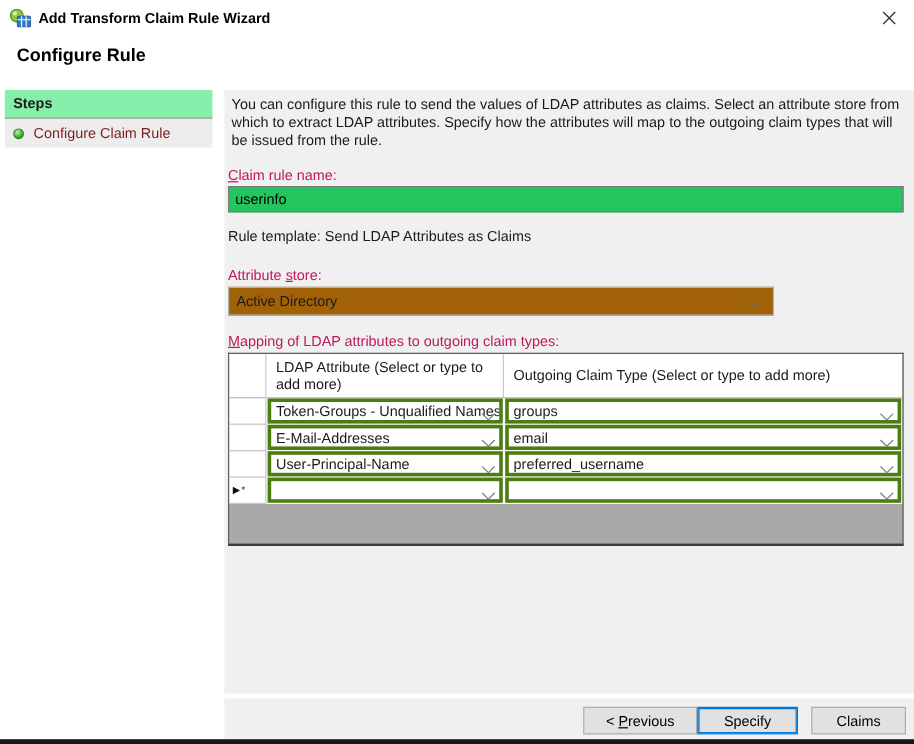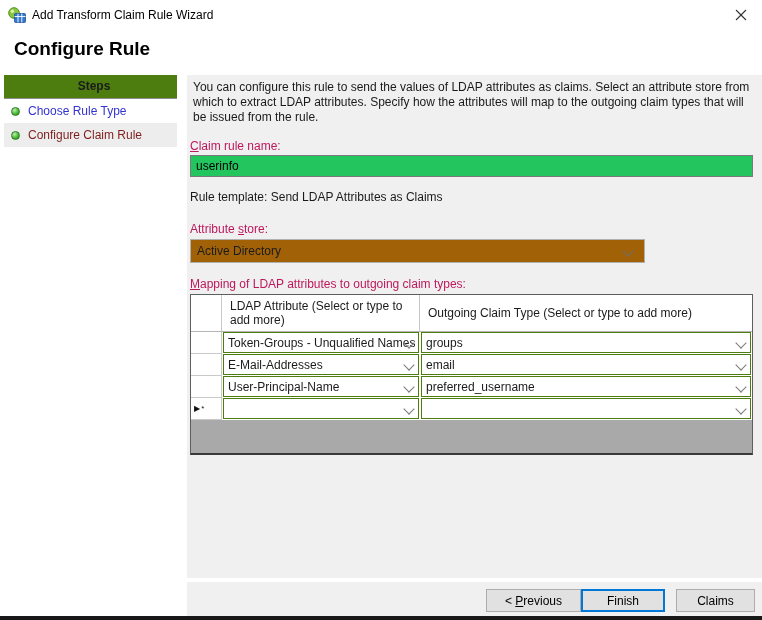--- a/index.html
+++ b/index.html
@@ -4,27 +4,27 @@
 <style>
   html,body{margin:0;padding:0;}
   .screen{
     position:relative;width:762px;height:620px;background:#ffffff;
     font-family:"Liberation Sans", sans-serif;font-size:12px;color:#1b1b1b;
     overflow:hidden;
   }
   
   .titlebar{position:absolute;left:0;top:0;width:762px;height:30px;background:#fff;display:flex;align-items:center;}
   .titlebar .app-icon{margin-left:8px;width:18px;height:16px;flex:0 0 auto;}
-  .titlebar .title{margin-left:6px;font-size:12px;color:#000;}
+  .titlebar .title{margin-left:6px;font-size:12px;color:#000;font-weight:bold;}
   .close-btn{position:absolute;right:8px;top:4px;width:26px;height:22px;display:flex;align-items:center;justify-content:center;cursor:default;}
   
-  .page-heading{position:absolute;left:14px;top:38px;font-size:19px;font-weight:bold;color:#000;}
+  .page-heading{position:absolute;left:14px;top:38px;font-size:15px;font-weight:bold;color:#000;}
   
   .sidebar{position:absolute;left:4px;top:75px;width:173px;height:541px;background:#fff;}
-  .steps-header{height:23px;line-height:22px;background:#4d7c0f;border-bottom:1px solid #8e8e8e;font-weight:bold;padding-left:7px;text-align:center;}
+  .steps-header{height:23px;line-height:22px;background:#86efac;border-bottom:1px solid #8e8e8e;font-weight:bold;padding-left:7px;}
   .step-item{height:24px;display:flex;align-items:center;padding-left:7px;cursor:default;}
   .step-item .dot{width:9px;height:9px;border-radius:50%;margin-right:8px;flex:0 0 auto;
     background:radial-gradient(circle at 35% 30%, #bdf0ad 0%, #4ab838 55%, #2a8c1e 100%);
     border:1px solid #2a7d1e;box-sizing:border-box;}
   .step-link{color:#3333d1;}
   .step-current{background:#ededed;color:#7f1d1d;}
   
   .panel{position:absolute;left:187px;top:75px;width:575px;height:503px;background:#f0f0f0;}
   .footer-band{position:absolute;left:187px;top:582px;width:575px;height:34px;background:#f0f0f0;}
   .bottom-edge{position:absolute;left:0;top:616px;width:762px;height:4px;background:#181818;}
@@ -45,21 +45,21 @@
   .grid-header{display:flex;height:37px;background:#fff;border-bottom:1px solid #b5b5b5;box-sizing:border-box;}
   .gh-sel{width:31px;border-right:1px solid #c9c9c9;box-sizing:border-box;}
   .gh-c1{width:198px;border-right:1px solid #c9c9c9;box-sizing:border-box;display:flex;align-items:center;padding:1px 8px;}
   .gh-c2{flex:1;display:flex;align-items:center;padding:1px 8px;}
   .grid-row{display:flex;height:22px;background:#fff;}
   .cell-sel{width:31px;box-sizing:border-box;border-right:1px solid #c9c9c9;border-bottom:1px solid #c9c9c9;
     display:flex;align-items:center;padding-left:3px;font-size:8px;letter-spacing:1px;color:#111;}
   .cell{box-sizing:border-box;position:relative;}
   .cell.c1{width:198px;}
   .cell.c2{flex:1;}
-  .combo{position:absolute;left:1px;right:1px;top:0;bottom:1px;border:1px solid #4d7c0f;background:#fff;
+  .combo{position:absolute;left:1px;right:1px;top:0;bottom:1px;border:3px solid #4d7c0f;background:#fff;
     display:flex;align-items:center;padding-left:4px;cursor:default;overflow:hidden;}
   .combo .val{white-space:nowrap;overflow:hidden;}
   .combo .chev{position:absolute;right:5px;top:6px;border-color:#7a7a7a;}
   
   .btn{position:absolute;top:589px;height:23px;box-sizing:border-box;background:#e1e1e1;border:1px solid #adadad;
     font-family:"Liberation Sans",sans-serif;font-size:12px;color:#000;text-align:center;padding:0;cursor:default;}
   .btn-previous{left:486px;width:95px;}
   .btn-finish{left:581px;width:84px;border:1px solid #0078d7;box-shadow:inset 0 0 0 1px #0078d7;}
   .btn-cancel{left:676px;width:79px;}
   u{text-decoration:underline;}
@@ -84,24 +84,20 @@
         <line x1="1" y1="1" x2="11" y2="11" stroke="#333" stroke-width="1.1"></line>
         <line x1="11" y1="1" x2="1" y2="11" stroke="#333" stroke-width="1.1"></line>
       </svg>
     </div>
   </div>
 
   <div class="page-heading">Configure Rule</div>
 
   <div class="sidebar">
     <div class="steps-header">Steps</div>
-    <div class="step-item">
-      <span class="dot"></span>
-      <span class="step-link">Choose Rule Type</span>
-    </div>
     <div class="step-item step-current">
       <span class="dot"></span>
       <span>Configure Claim Rule</span>
     </div>
   </div>
 
   <div class="panel"></div>
   <div class="desc">You can configure this rule to send the values of LDAP attributes as claims. Select an attribute store from which to extract LDAP attributes. Specify how the attributes will map to the outgoing claim types that will be issued from the rule.</div>
 
   <div class="field-label" style="top:139px;"><u>C</u>laim rule name:</div>
@@ -193,17 +189,17 @@
           <span class="val"></span>
           <span class="chev"></span>
         </div>
       </div>
     </div>
   </div>
   </div>
 
   <div class="footer-band"></div>
   <button class="btn btn-previous">&lt; <u>P</u>revious</button>
-  <button class="btn btn-finish">Finish</button>
+  <button class="btn btn-finish">Specify</button>
   <button class="btn btn-cancel">Claims</button>
 
   <div class="bottom-edge"></div>
 </div>
 
 </body></html>

